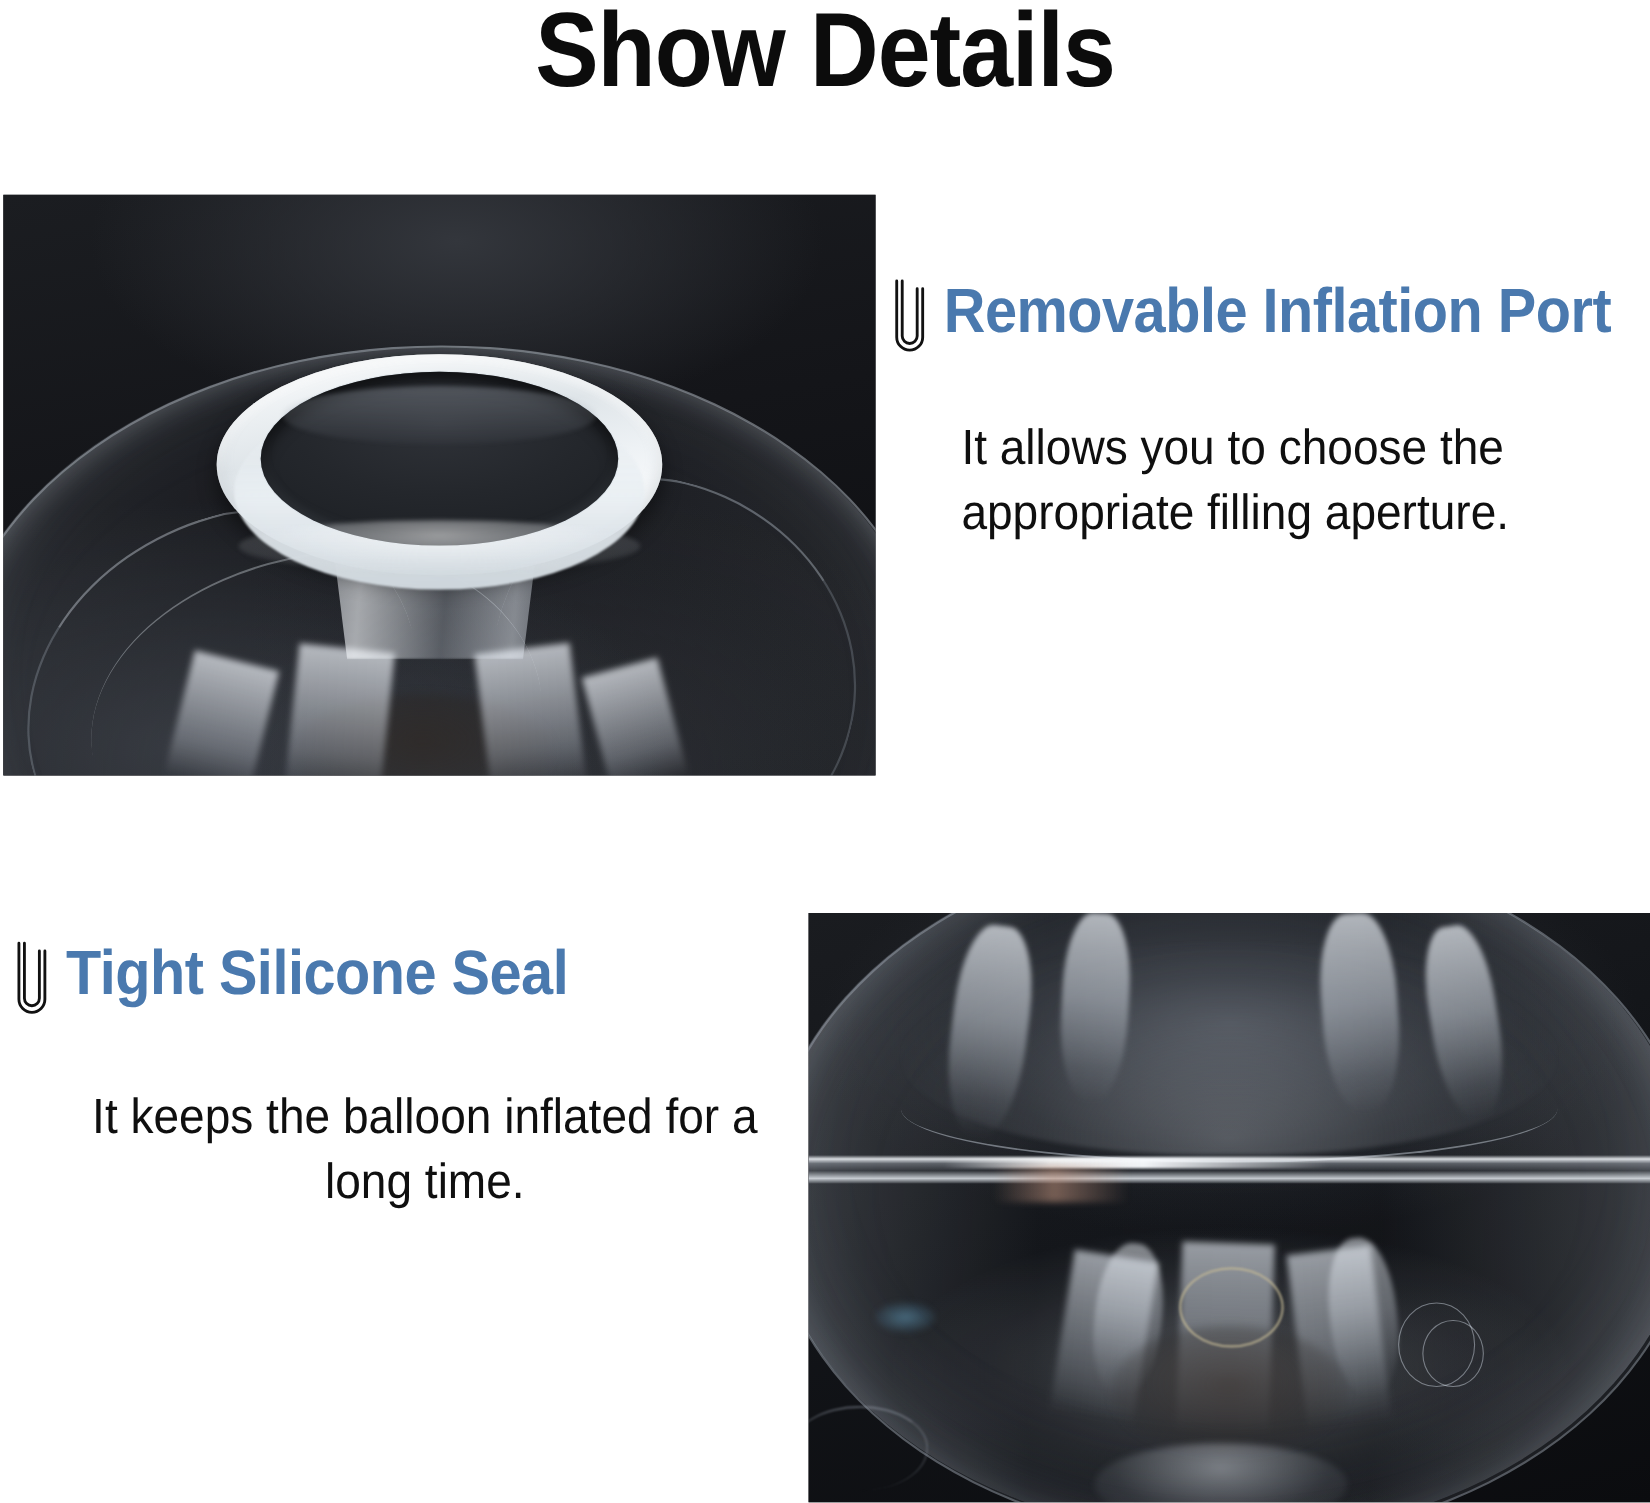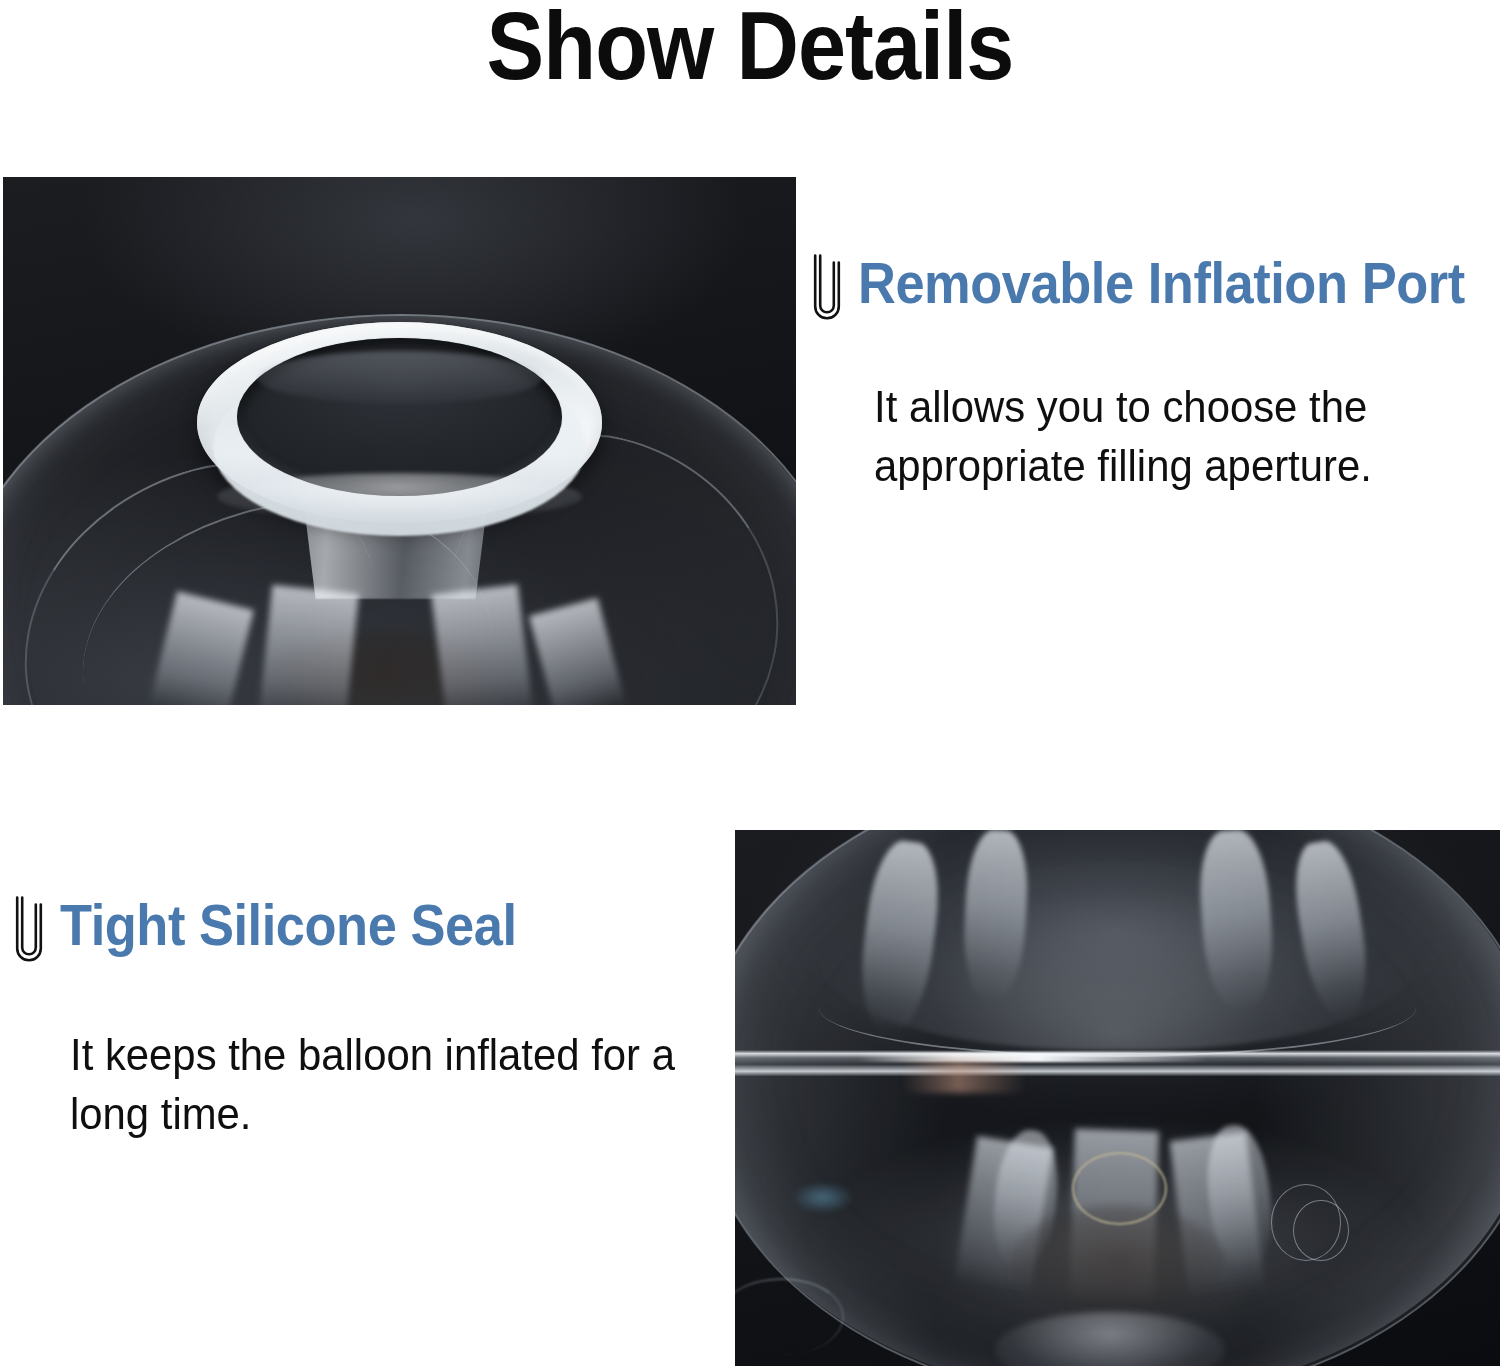--- a/index.html
+++ b/index.html
@@ -394,21 +394,21 @@
     border-top: 2px solid rgba(180,190,204,0.35);
     border-right: 2px solid rgba(170,180,194,0.22);
     filter: blur(0.8px);
   }
 
   
   .feature {
     position: absolute;
   }
   .feature-1 { left: 812px; top: 248px; width: 690px; }
-  .feature-2 { left: 14px;  top: 890px; width: 700px; }
+  .feature-2 { left: 14px;  top: 850px; width: 700px; text-align: center; }
 
   .feature-head {
     display: flex;
     align-items: flex-start;
     gap: 16px;
   }
   .clip-icon {
     flex: 0 0 auto;
     width: 30px;
     height: 74px;

